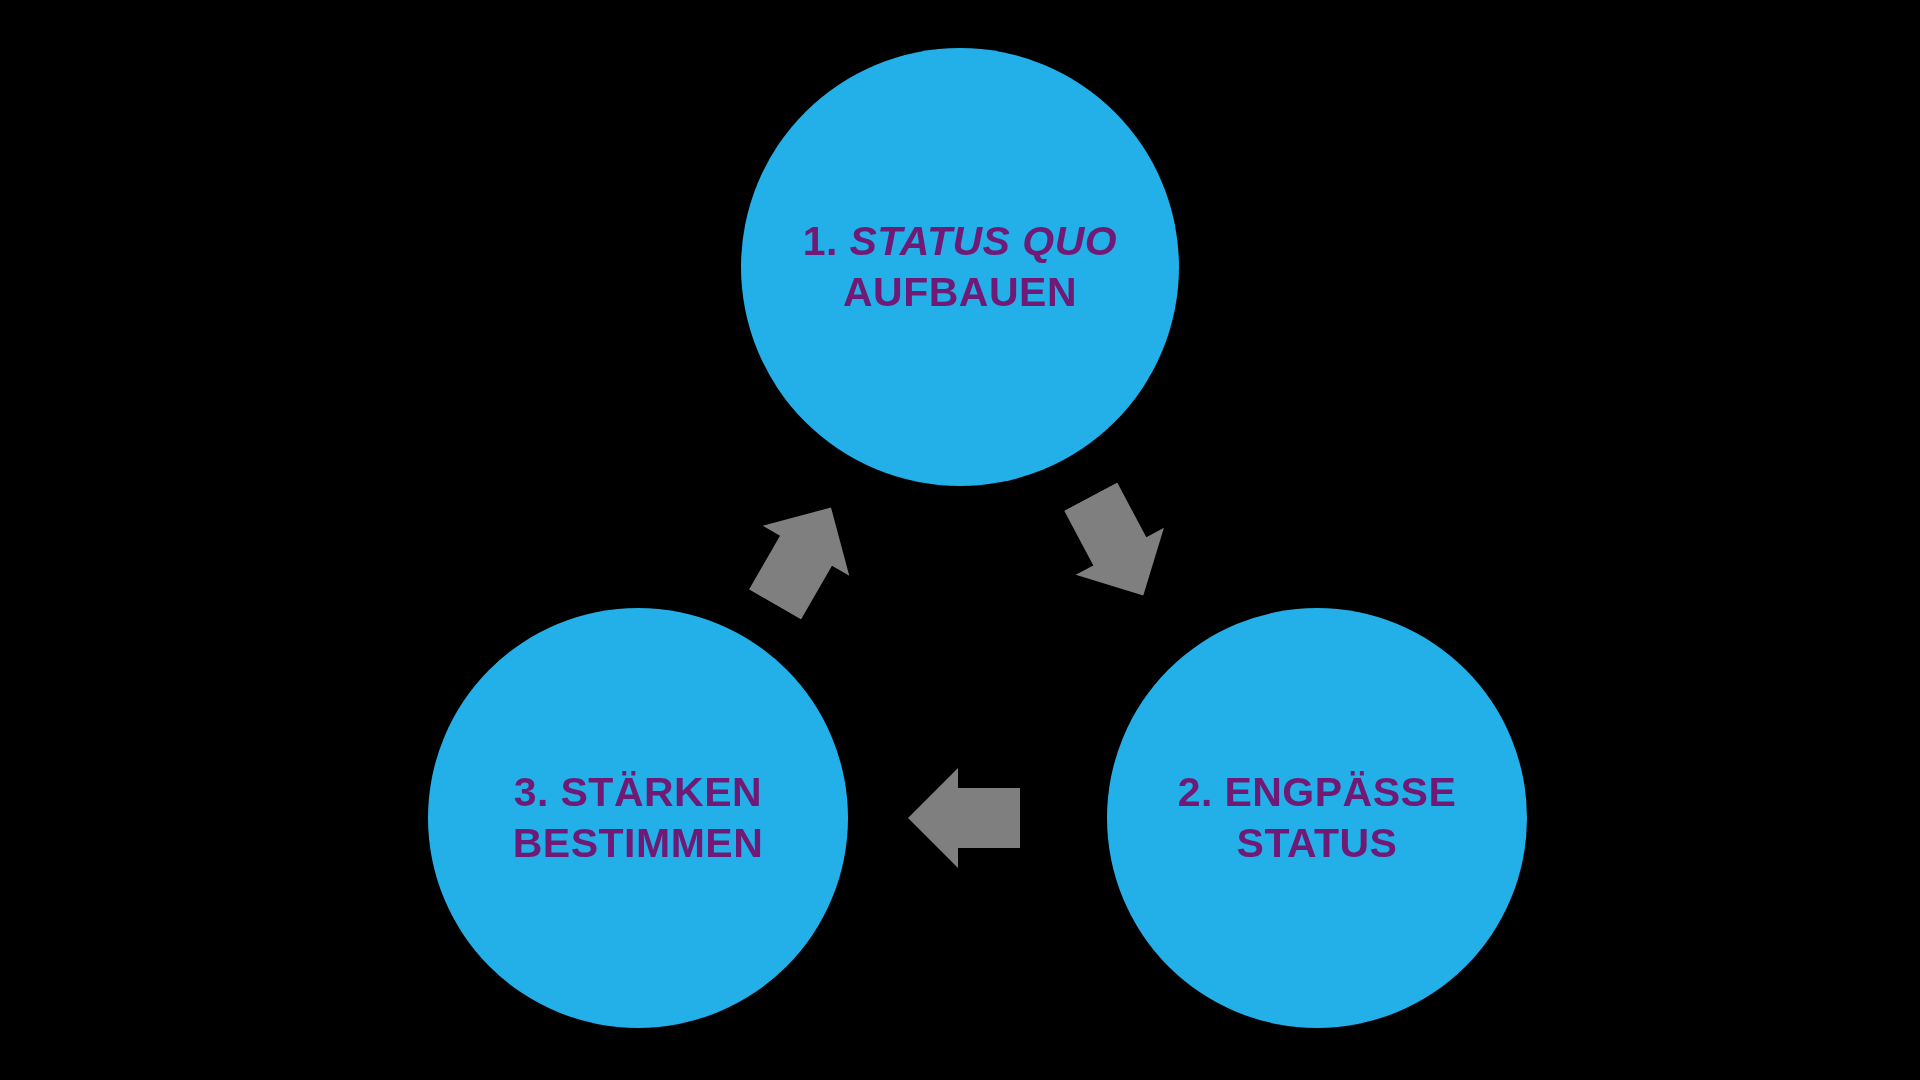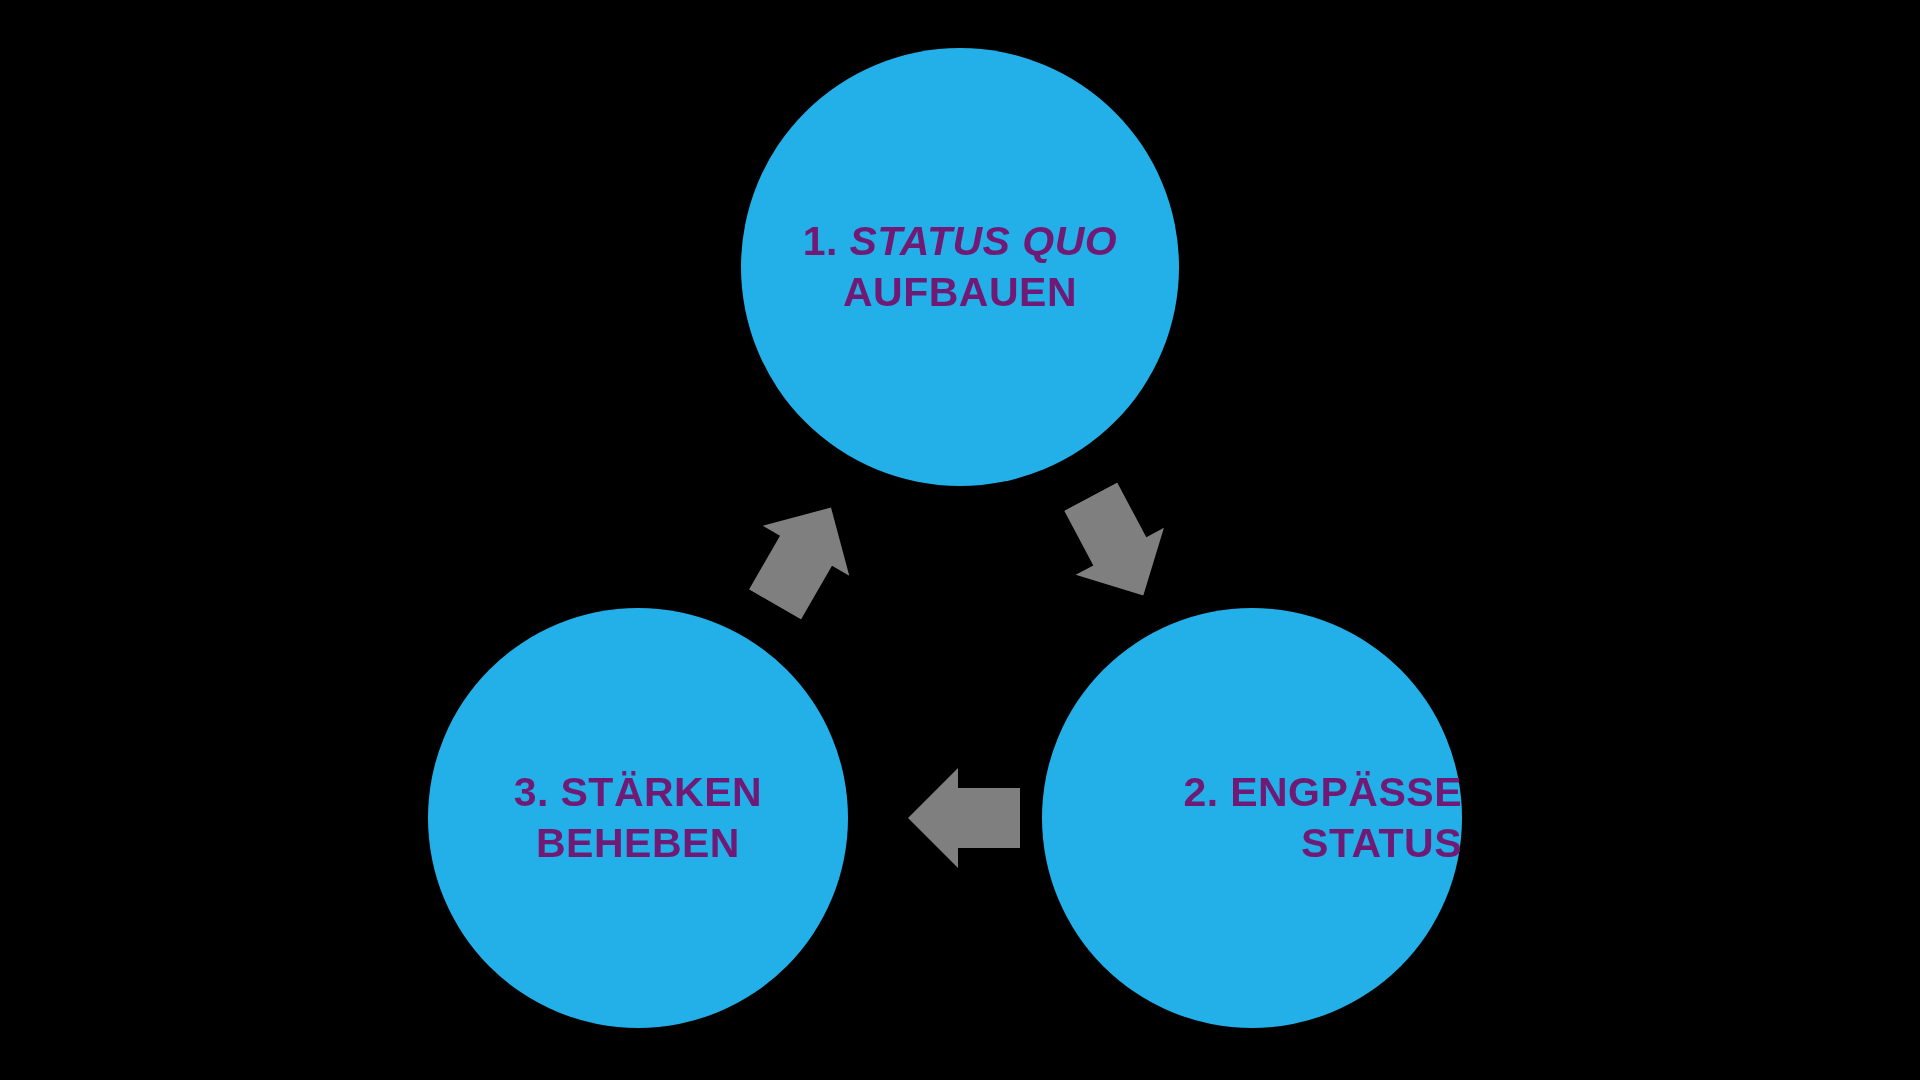--- a/index.html
+++ b/index.html
@@ -26,21 +26,21 @@
     flex-direction: column;
     align-items: center;
     justify-content: center;
     text-align: center;
     font-weight: bold;
     font-size: 41px;
     line-height: 51px;
     letter-spacing: 0.5px;
   }
   .circle-1 { left: 741px; top: 48px;  width: 438px; height: 438px; }
-  .circle-2 { left: 1042px; top: 608px; width: 420px; height: 420px; align-items: flex-end; }
+  .circle-2 { left: 1107px; top: 608px; width: 420px; height: 420px; }
   .circle-3 { left: 428px;  top: 608px; width: 420px; height: 420px; }
   .step-num { margin-right: 0.28em; }
   .italic { font-style: italic; }
   .arrow {
     position: absolute;
     width: 112px;
     height: 100px;
   }
   .arrow polygon { fill: #7F7F7F; }
   .arrow-1-2 { left: 1061px; top: 496px; transform: rotate(62deg); }
@@ -63,21 +63,21 @@
     <div>
       <span class="step-num">2.</span><span>ENGPÄSSE</span>
     </div>
     <div>STATUS</div>
   </div>
 
   <div class="circle circle-3">
     <div>
       <span class="step-num">3.</span><span>STÄRKEN</span>
     </div>
-    <div>BEHEBEN</div>
+    <div>BESTIMMEN</div>
   </div>
 
   <svg class="arrow arrow-1-2" viewBox="0 0 112 100">
     <polygon points="0,20 62,20 62,0 112,50 62,100 62,80 0,80"></polygon>
   </svg>
 
   <svg class="arrow arrow-2-3" viewBox="0 0 112 100">
     <polygon points="0,20 62,20 62,0 112,50 62,100 62,80 0,80"></polygon>
   </svg>
 

